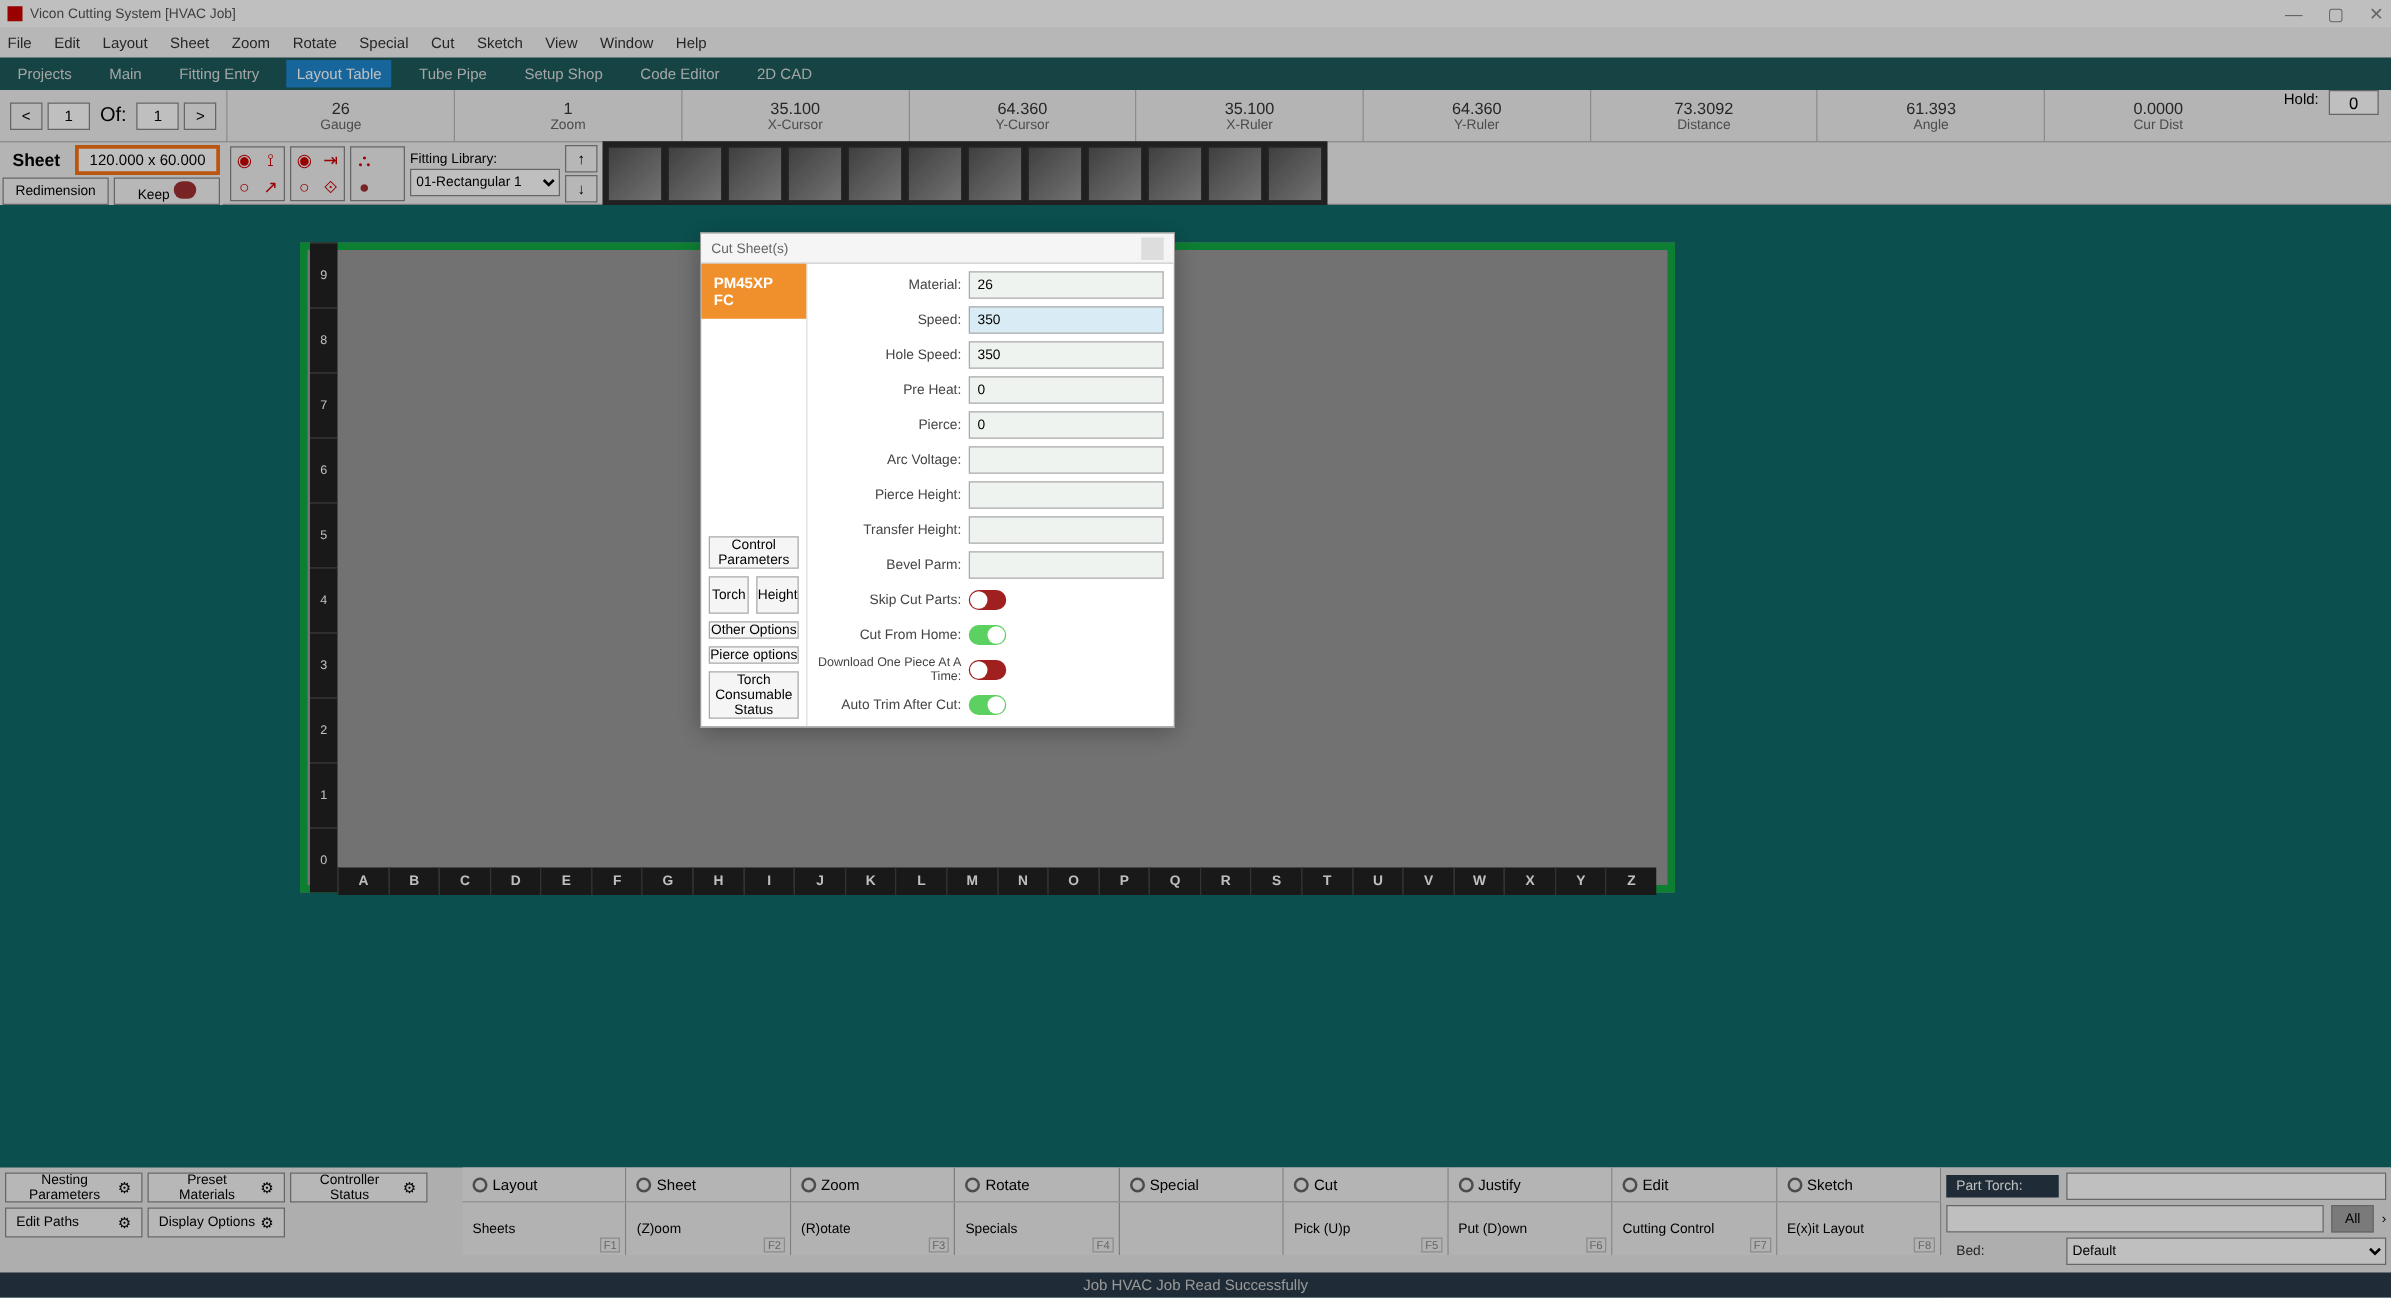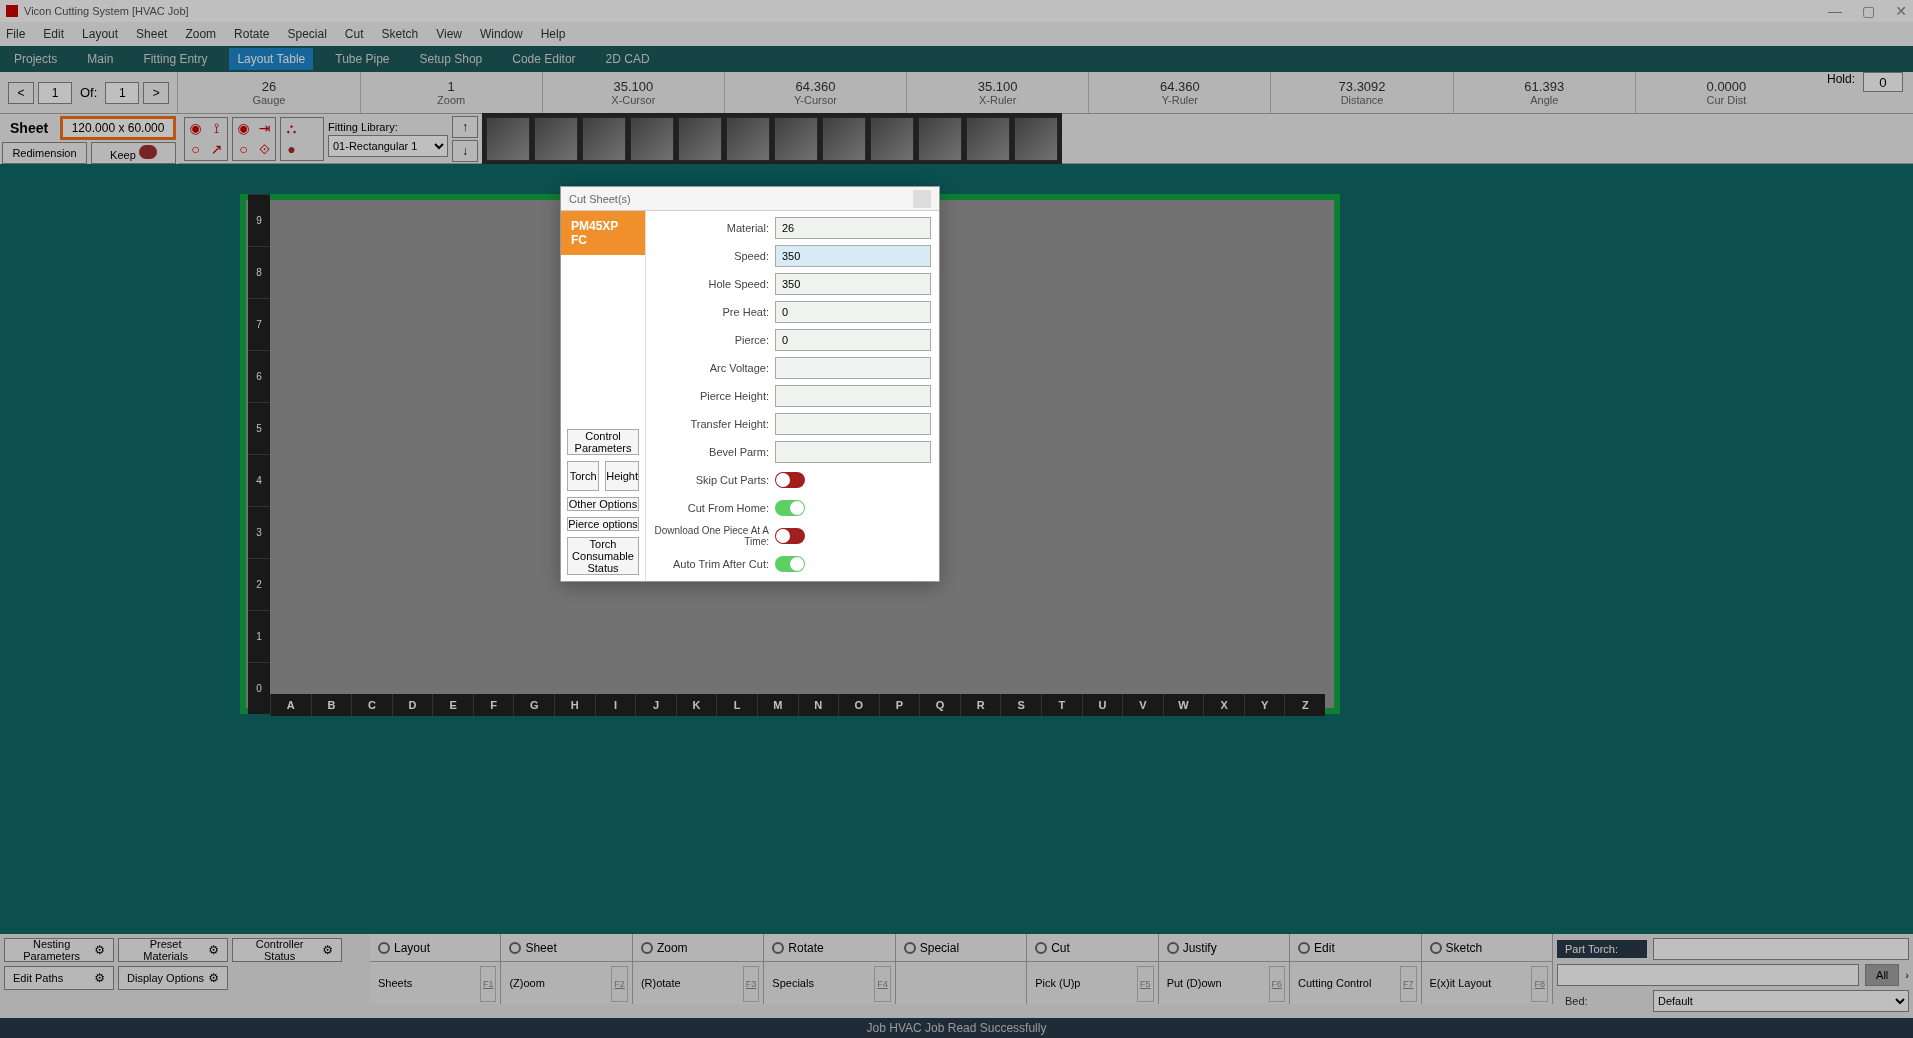--- a/index.html
+++ b/index.html
@@ -18,21 +18,21 @@
 
 .tabrow { height: 26px; background: #1e5a5a; display: flex; align-items: center; padding: 0 6px; font-size: 12px; color: #ddd; gap: 14px; }
 .tabrow span { padding: 4px 8px; cursor: pointer; }
 .tabrow span.active { background: #1e88d1; color: #fff; }
 
 
 .readouts { height: 42px; background: #f0f0f0; display: flex; align-items: stretch; border-bottom: 1px solid #aaa; }
 .readouts .navgroup { display:flex; align-items:center; gap:4px; padding: 4px 8px; }
 .readouts .navgroup button { width:26px; height:22px; background:#f5f5f5; border:1px solid #888; font-size:12px; }
 .readouts .navgroup input { width:34px; height:22px; text-align:center; border:1px solid #888; font-size:12px; }
-.readouts .navgroup .of { font-size:13px; padding:0 4px; }
+.readouts .navgroup .of { font-size:16px; padding:0 4px; }
 .readouts .cell { display:flex; flex-direction:column; align-items:center; justify-content:center; border-left:1px solid #bbb; padding:0 10px; }
 .readouts .cell .val { font-size:13px; color:#333; }
 .readouts .cell .lbl { font-size:11px; color:#666; }
 .readouts .hold { margin-left:auto; display:flex; align-items:flex-start; padding:0 10px; gap:8px; font-size:12px; }
 .readouts .hold input { width:40px; text-align:center; border:1px solid #888; height:20px; }
 
 
 .leftcol { position:absolute; left:0; top:114px; width:178px; background:#f0f0f0; padding:2px; display:flex; flex-direction:column; gap:2px; }
 .leftcol .row { display:flex; gap:4px; align-items:center; }
 .leftcol .sheetlabel { font-weight:bold; font-size:14px; background:#f0f0f0; padding:2px 8px; }
@@ -69,21 +69,21 @@
 .bottom { position:absolute; left:0; bottom:0; right:0; height:104px; background:#e8e8e8; display:flex; }
 .bottom .leftopts { width:370px; padding:4px; display:flex; flex-wrap:wrap; gap:4px; align-content:flex-start;}
 .bottom .leftopts button { height:24px; font-size:11px; border:1px solid #888; background:#f5f5f5; padding:0 8px; display:flex; align-items:center; gap:4px; width:110px; justify-content:space-between;}
 .bottom .leftopts button .gear { font-size:12px; }
 .bottom .radios { flex:1; display:flex; flex-direction:column; }
 .bottom .radiorow { display:flex; height:28px; border-bottom:1px solid #aaa;}
 .bottom .radiorow .rcell { flex:1; display:flex; align-items:center; gap:4px; padding:0 8px; font-size:12px; border-right:1px solid #aaa; background:#f0f0f0;}
 .bottom .radiorow .rcell .radio { width:12px; height:12px; border:2px solid #666; border-radius:50%; }
 .bottom .fnrow { display:flex; height:42px; }
 .bottom .fnrow .fcell { flex:1; display:flex; align-items:center; padding:4px 8px; font-size:11px; border-right:1px solid #aaa; background:#eee; position:relative;}
-.bottom .fnrow .fcell .fn { position:absolute; right:4px; bottom:2px; font-size:9px; color:#888; border:1px solid #bbb; padding:12px 2px;text-decoration:underline;}
+.bottom .fnrow .fcell .fn { position:absolute; right:4px; bottom:2px; font-size:9px; color:#888; border:1px solid #bbb; padding:0 2px;}
 .bottom .rightpanel { width:360px; padding:4px; display:flex; flex-direction:column; gap:4px; background:#e8e8e8;}
 .bottom .rightpanel .row { display:flex; align-items:center; gap:6px; font-size:11px;}
 .bottom .rightpanel .label { background:#2a3b4a; color:#fff; padding:3px 8px; font-size:11px; flex:0 0 90px;}
 .bottom .rightpanel .wide { flex:1; background:#fff; border:1px solid #888; height:22px;}
 .bottom .rightpanel button { height:22px; border:1px solid #888; background:#a3a3a3; font-size:11px; padding:0 10px;}
 .bottom .rightpanel select { height:22px; border:1px solid #888; background:#fff; font-size:11px; flex:1;}
 
 .statusbar { position:absolute; left:0; right:0; bottom:0; height:20px; background:#2a3b4a; color:#ccc; font-size:12px; display:flex; align-items:center; justify-content:center;}
 
 

